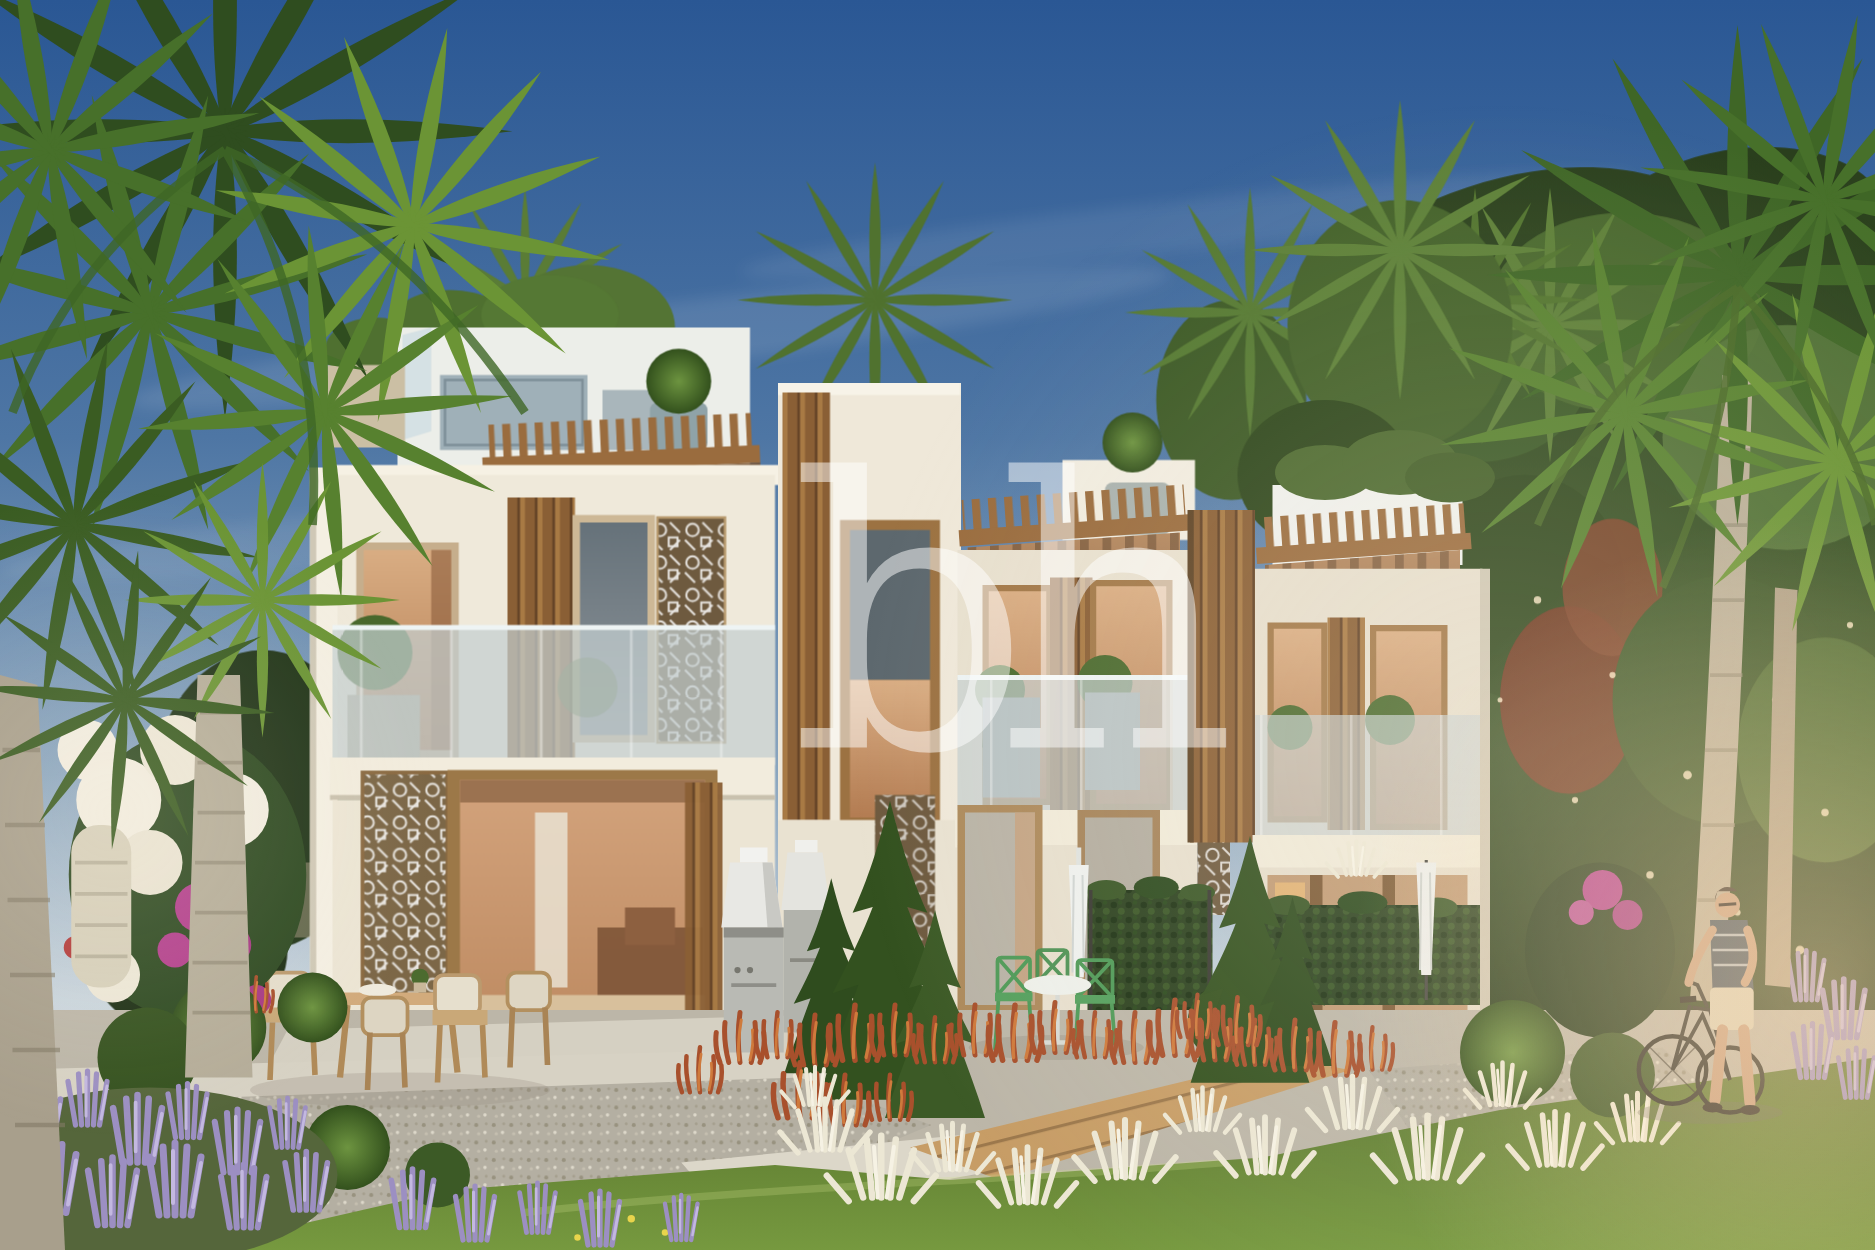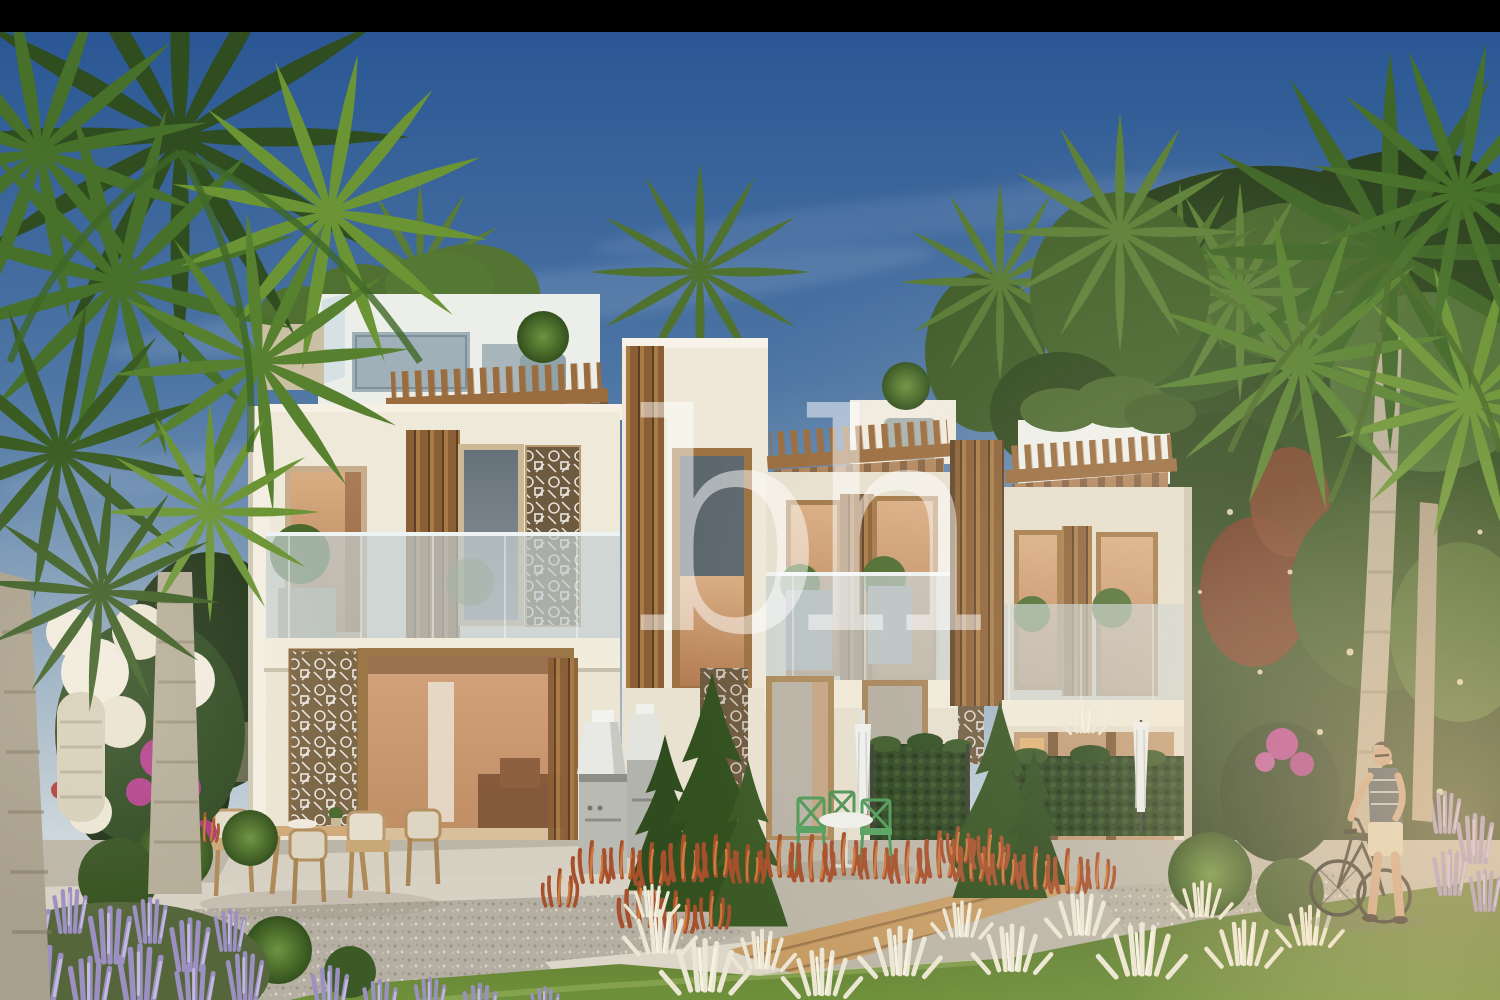--- a/index.html
+++ b/index.html
@@ -1,17 +1,17 @@
 <!DOCTYPE html>
 <html><head>
 <meta charset="utf-8">
 <style>
   html,body{margin:0;padding:0;background:#000;}
   body{width:1500px;height:1000px;overflow:hidden;font-family:"DejaVu Serif",serif;}
-  .stage{position:relative;width:1500px;height:780px;margin-top:32px;}
+  .stage{position:relative;width:1500px;height:780px;}
   svg{display:block;width:1500px;height:1000px;}
   .wm{font-family:"DejaVu Serif",serif;font-weight:400;}
 </style>
 </head>
 <body>
 
 <div class="stage">
 <svg viewBox="0 0 1500 1000" xmlns="http://www.w3.org/2000/svg">
 <defs>
   <linearGradient id="skyG" x1="0" y1="0" x2="0" y2="1">

